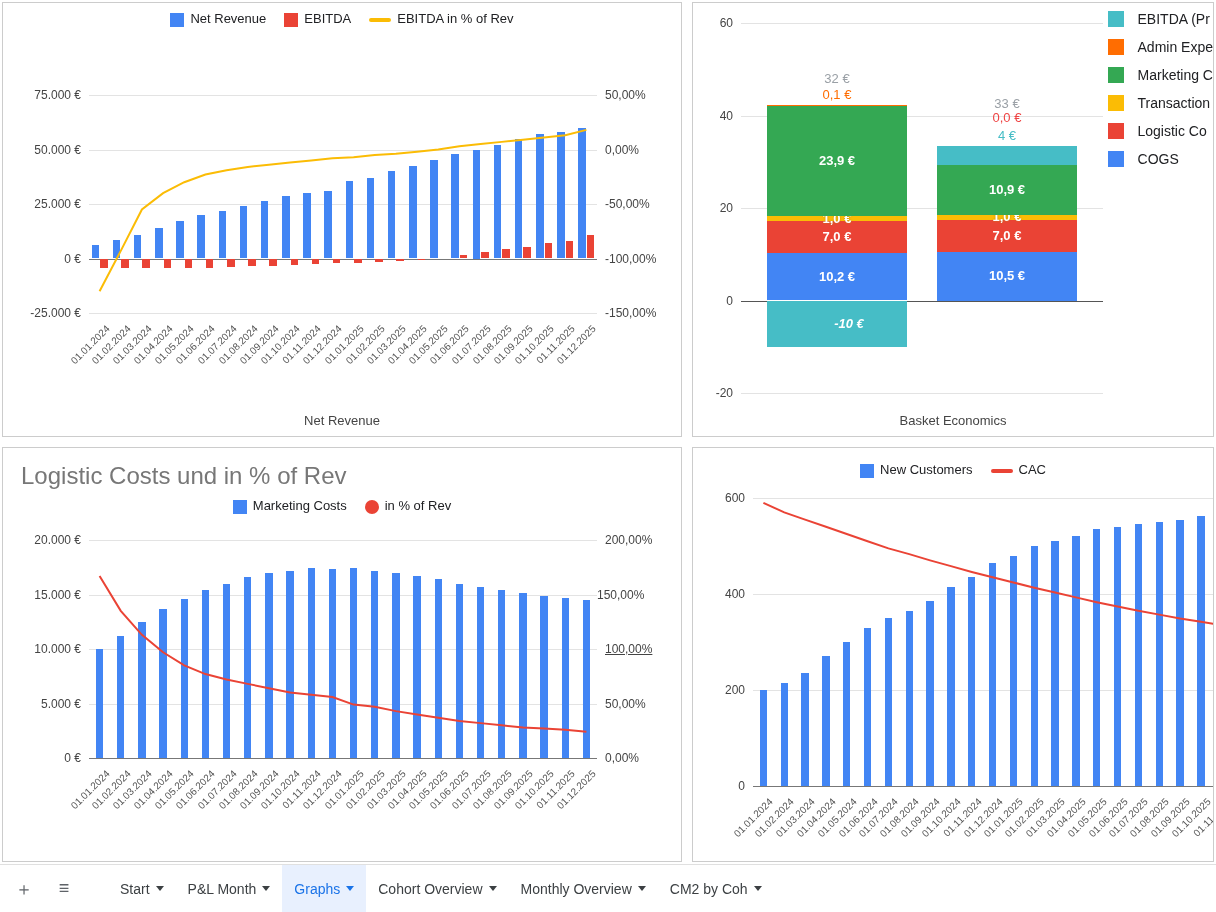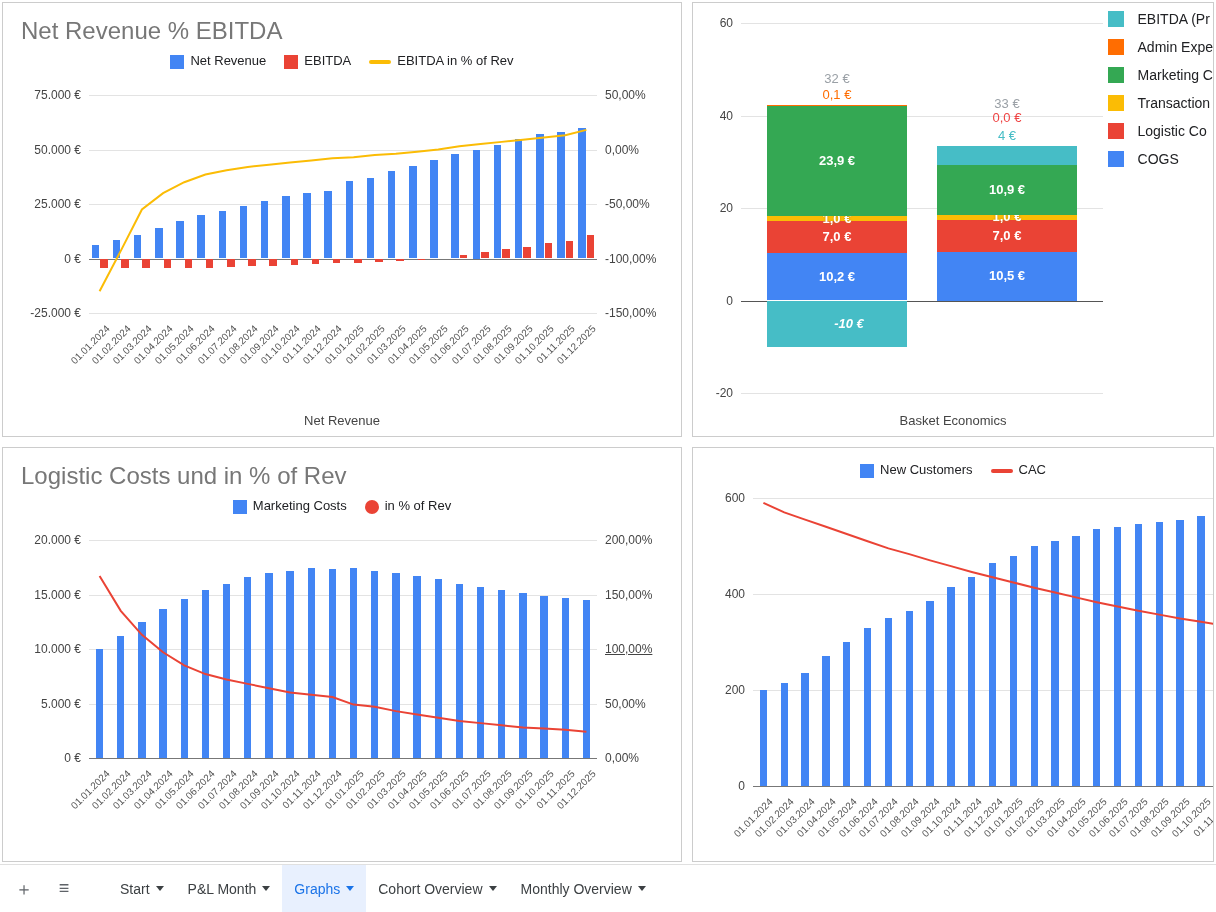--- a/index.html
+++ b/index.html
@@ -32,21 +32,20 @@
 .sidelegend .sw{width:16px;height:16px}
 .stacklabel{position:absolute;font-size:13px;font-weight:700;color:#fff;text-align:center;width:140px;left:0}
 .toplabel{position:absolute;font-size:13px;text-align:center;width:140px}
 </style>
 </head>
 <body>
 
 <div class="grid">
 
 <div class="card">
-  <div class="title">Net Revenue % EBITDA</div>
   <div class="legend">
     <span><span class="sw" style="background:#4285f4"></span><span>Net Revenue</span></span>
     <span><span class="sw" style="background:#ea4335"></span><span>EBITDA</span></span>
     <span><span class="sw line" style="background:#fbbc05;width:22px"></span><span>EBITDA in % of Rev</span></span>
   </div>
   <div class="plot" id="plot0" style="left:86px;right:84px;top:92px;height:218px">
         <div class="gridline" style="top: 218px;"></div>
         <div class="gridline" style="top: 163.5px;"></div>
         <div class="gridline" style="top: 109px;"></div>
         <div class="gridline" style="top: 54.5px;"></div>
@@ -288,21 +287,21 @@
         <div class="ytick" style="left: 0px; width: 78px; top: 303px;">0 €</div>
         <div class="ytick" style="left: 0px; width: 78px; top: 248.5px;">5.000 €</div>
         <div class="ytick" style="left: 0px; width: 78px; top: 194px;">10.000 €</div>
         <div class="ytick" style="left: 0px; width: 78px; top: 139.5px;">15.000 €</div>
         <div class="ytick" style="left: 0px; width: 78px; top: 85px;">20.000 €</div>
       </div>
   <div id="yr2">
         <div class="y2tick" style="right: 0px; width: 76px; top: 303px;">0,00%</div>
         <div class="y2tick" style="right: 0px; width: 76px; top: 248.5px;">50,00%</div>
         <div class="y2tick" style="right: 0px; width: 76px; top: 194px; text-decoration: underline;">100,00%</div>
-        <div class="y2tick" style="right: 0px; width: 76px; top: 139.5px;">150,00%</div>
+        <div class="y2tick" style="right: 8px; width: 76px; top: 139.5px;">150,00%</div>
         <div class="y2tick" style="right: 0px; width: 76px; top: 85px;">200,00%</div>
       </div>
 </div>
 
 <div class="card">
   <div class="legend" style="padding-top:14px">
     <span><span class="sw" style="background:#4285f4"></span><span>New Customers</span></span>
     <span><span class="sw line" style="background:#ea4335;width:22px"></span><span>CAC</span></span>
   </div>
   <div class="plot" id="plot3" style="left:60px;right:-40px;top:50px;height:288px">
@@ -391,14 +390,18 @@
         <span class="tri"></span>
       </div>
       <div class="tab">
         <span>Cohort Overview</span>
         <span class="tri"></span>
       </div>
       <div class="tab">
         <span>Monthly Overview</span>
         <span class="tri"></span>
       </div>
+      <div class="tab">
+        <span>CM2 by Coh</span>
+        <span class="tri"></span>
+      </div>
     </div>
 </div>
 
 </body></html>

